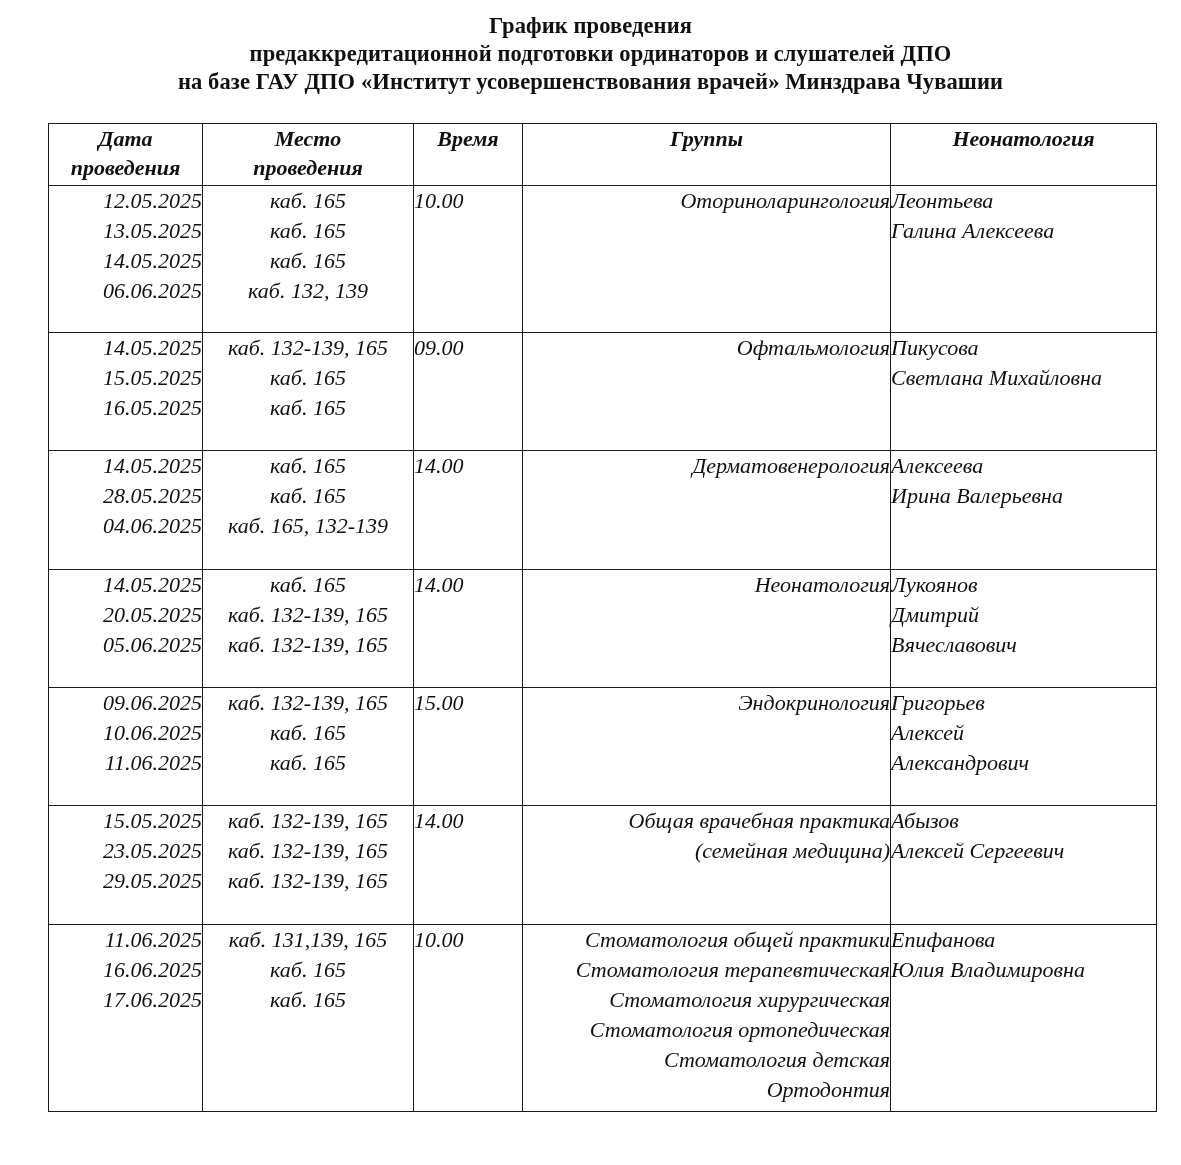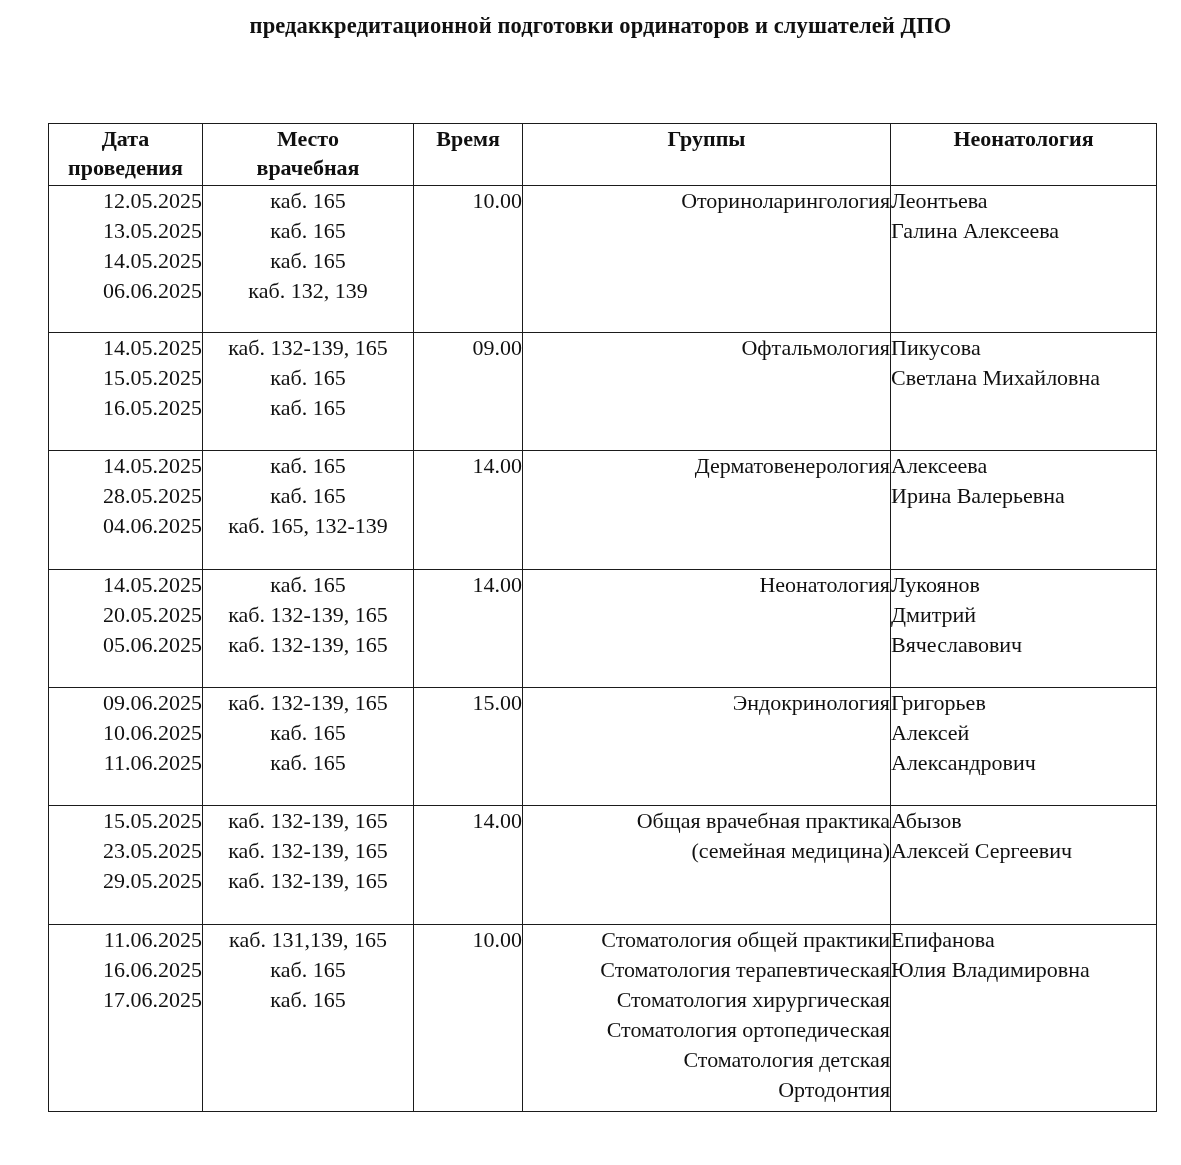--- a/index.html
+++ b/index.html
@@ -43,20 +43,21 @@
     position: absolute;
     left: 48px;
     top: 123px;
     width: 1108px;
   }
   table.schedule {
     border-collapse: collapse;
     width: 1108px;
     table-layout: fixed;
     background: #000000;
+    font-style: italic;
   }
   table.schedule th,
   table.schedule td {
     border: 1.6px solid #1b1b1b;
     vertical-align: top;
     padding: 0;
     background: #fff;
   }
   
   col.c-date  { width: 154px; }
@@ -85,21 +86,21 @@
     text-align: right;
     padding: 7px 6px 14px 6px;
     white-space: pre-line;
   }
   .cell-place {
     text-align: center;
     padding: 7px 6px 14px 6px;
     white-space: pre-line;
   }
   .cell-time {
-    text-align: right;
+    text-align: left;
     padding: 7px 6px 14px 6px;
   }
   .cell-groups {
     text-align: right;
     padding: 7px 6px 14px 12px;
     white-space: pre-line;
   }
   .cell-teacher {
     text-align: left;
     padding: 7px 6px 14px 12px;
@@ -114,38 +115,40 @@
   tr[data-rowindex="4"] td { height: 117px; }
   tr[data-rowindex="5"] td { height: 118px; }
   tr[data-rowindex="6"] td { height: 186px; }
 </style>
 </head>
 <body>
 
 <div class="page">
 
   <div class="title-block">
+    <span class="title-line title-line-1">График проведения</span>
     <span class="title-line title-line-2">предаккредитационной подготовки ординаторов и слушателей ДПО</span>
+    <span class="title-line title-line-3">на базе ГАУ ДПО «Институт усовершенствования врачей» Минздрава Чувашии</span>
   </div>
 
   <div class="table-wrap">
     <table class="schedule">
       <colgroup>
         <col class="c-date">
         <col class="c-place">
         <col class="c-time">
         <col class="c-group">
         <col class="c-teach">
       </colgroup>
       <thead>
         <tr>
           <th>Дата
 проведения</th>
           <th>Место
-врачебная</th>
+проведения</th>
           <th>Время</th>
           <th>Группы</th>
           <th>Неонатология</th>
         </tr>
       </thead>
       <tbody>
         <tr data-rowindex="0">
           <td class="cell-date">12.05.2025
 13.05.2025
 14.05.2025

